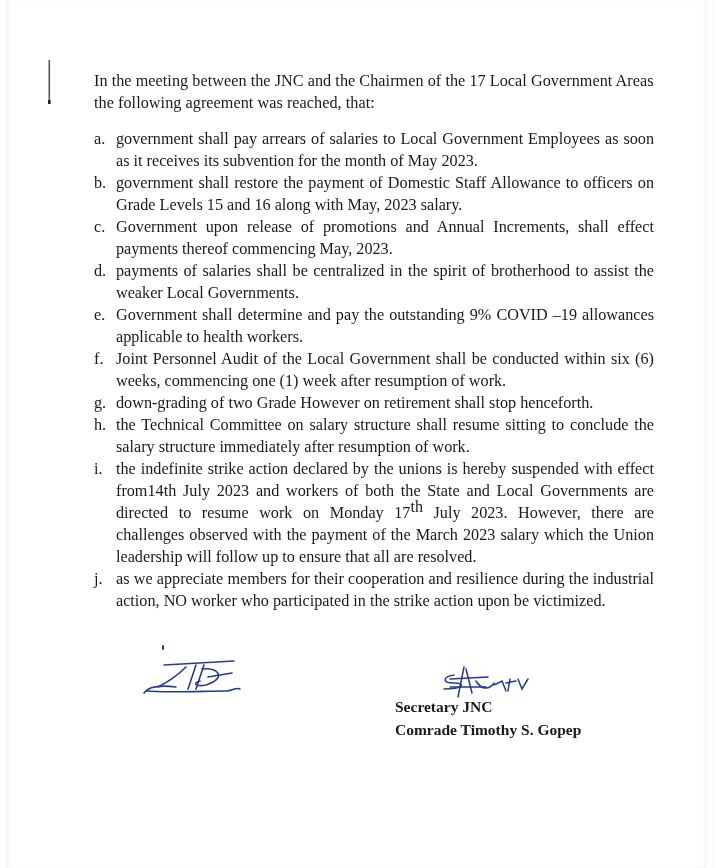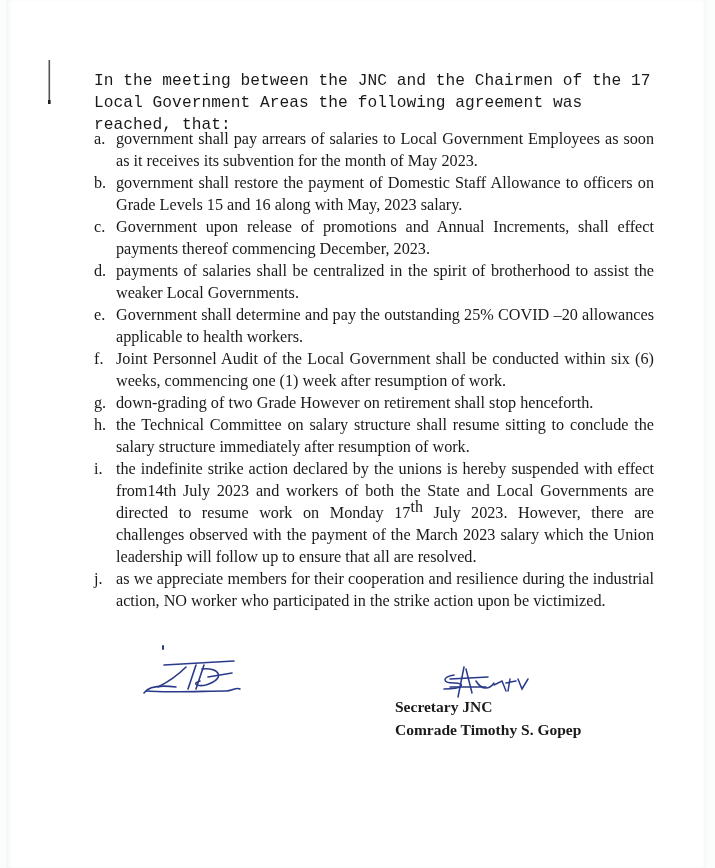--- a/index.html
+++ b/index.html
@@ -94,42 +94,42 @@
 </head>
 <body>
 
 <div class="page">
 
   <svg class="left-mark" viewBox="0 0 3 44">
     <rect x="0.5" y="0" width="1.6" height="44" fill="#555"></rect>
     <rect x="0" y="40" width="2.6" height="4" fill="#222"></rect>
   </svg>
 
-  <p class="intro" style="margin:0;font-family:Liberation Mono, monospace;">In the meeting between the JNC and the Chairmen of the 17 Local Government Areas the following agreement was reached, that:</p>
+  <p class="intro" style="margin:0;">In the meeting between the JNC and the Chairmen of the 17 Local Government Areas the following agreement was reached, that:</p>
 
   <ol class="list">
     <li class="item">
       <span class="marker">a.</span>
       <span class="text">government shall pay arrears of salaries to Local Government Employees as soon as it receives its subvention for the month of May 2023.</span>
     </li>
     <li class="item">
       <span class="marker">b.</span>
       <span class="text">government shall restore the payment of Domestic Staff Allowance to officers on Grade Levels 15 and 16 along with May, 2023 salary.</span>
     </li>
     <li class="item">
       <span class="marker">c.</span>
-      <span class="text">Government upon release of promotions and Annual Increments, shall effect payments thereof commencing December, 2023.</span>
+      <span class="text">Government upon release of promotions and Annual Increments, shall effect payments thereof commencing May, 2023.</span>
     </li>
     <li class="item">
       <span class="marker">d.</span>
       <span class="text">payments of salaries shall be centralized in the spirit of brotherhood to assist the weaker Local Governments.</span>
     </li>
     <li class="item">
       <span class="marker">e.</span>
-      <span class="text">Government shall determine and pay the outstanding 25% COVID –20 allowances applicable to health workers.</span>
+      <span class="text">Government shall determine and pay the outstanding 9% COVID –19 allowances applicable to health workers.</span>
     </li>
     <li class="item">
       <span class="marker">f.</span>
       <span class="text">Joint Personnel Audit of the Local Government shall be conducted within six (6) weeks, commencing one (1) week after resumption of work.</span>
     </li>
     <li class="item">
       <span class="marker">g.</span>
       <span class="text">down-grading of two Grade However on retirement shall stop henceforth.</span>
     </li>
     <li class="item">

